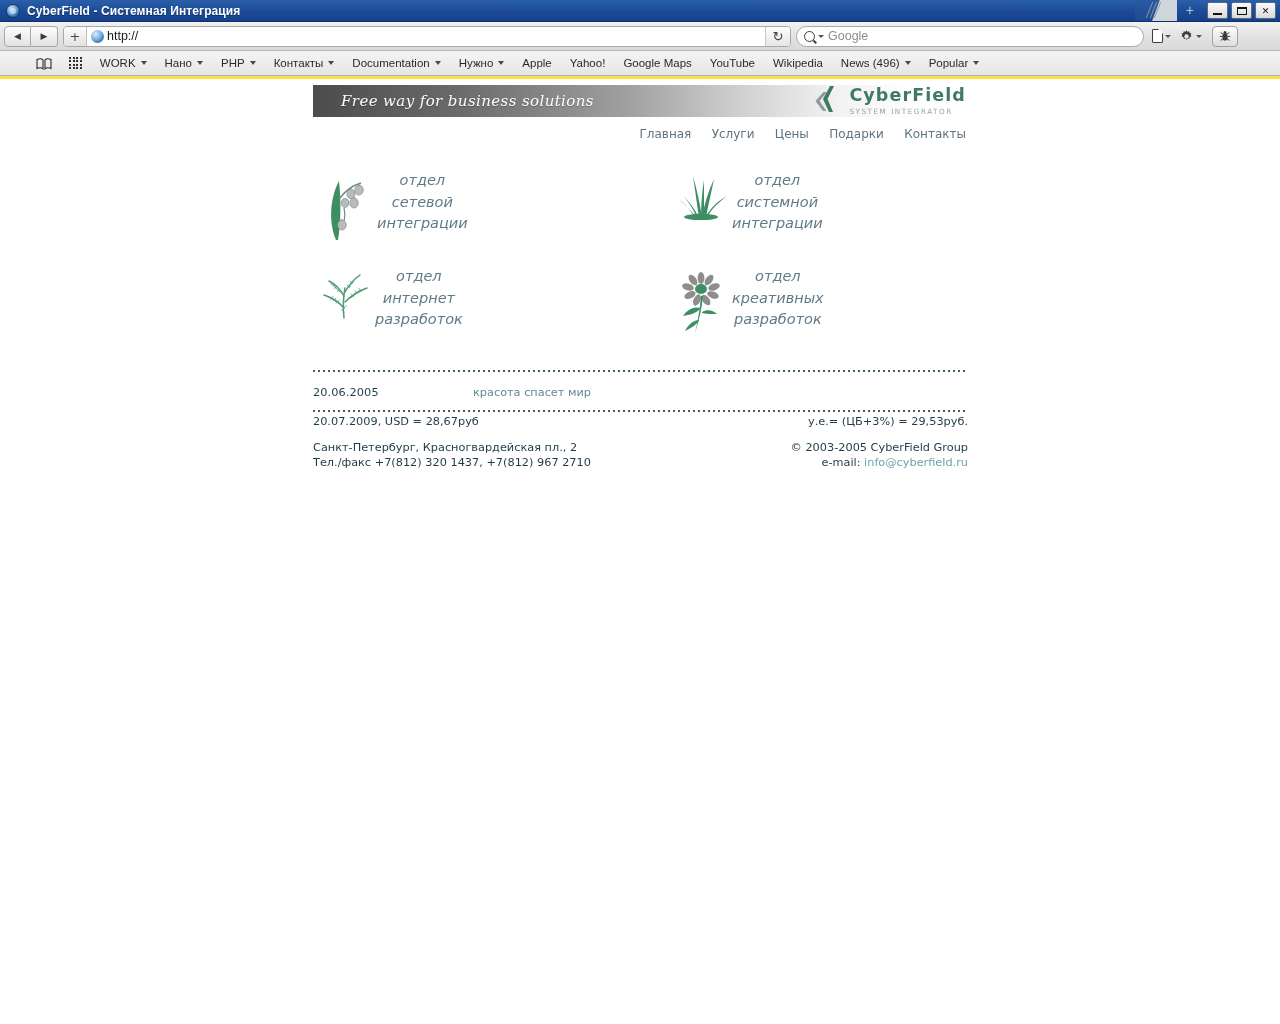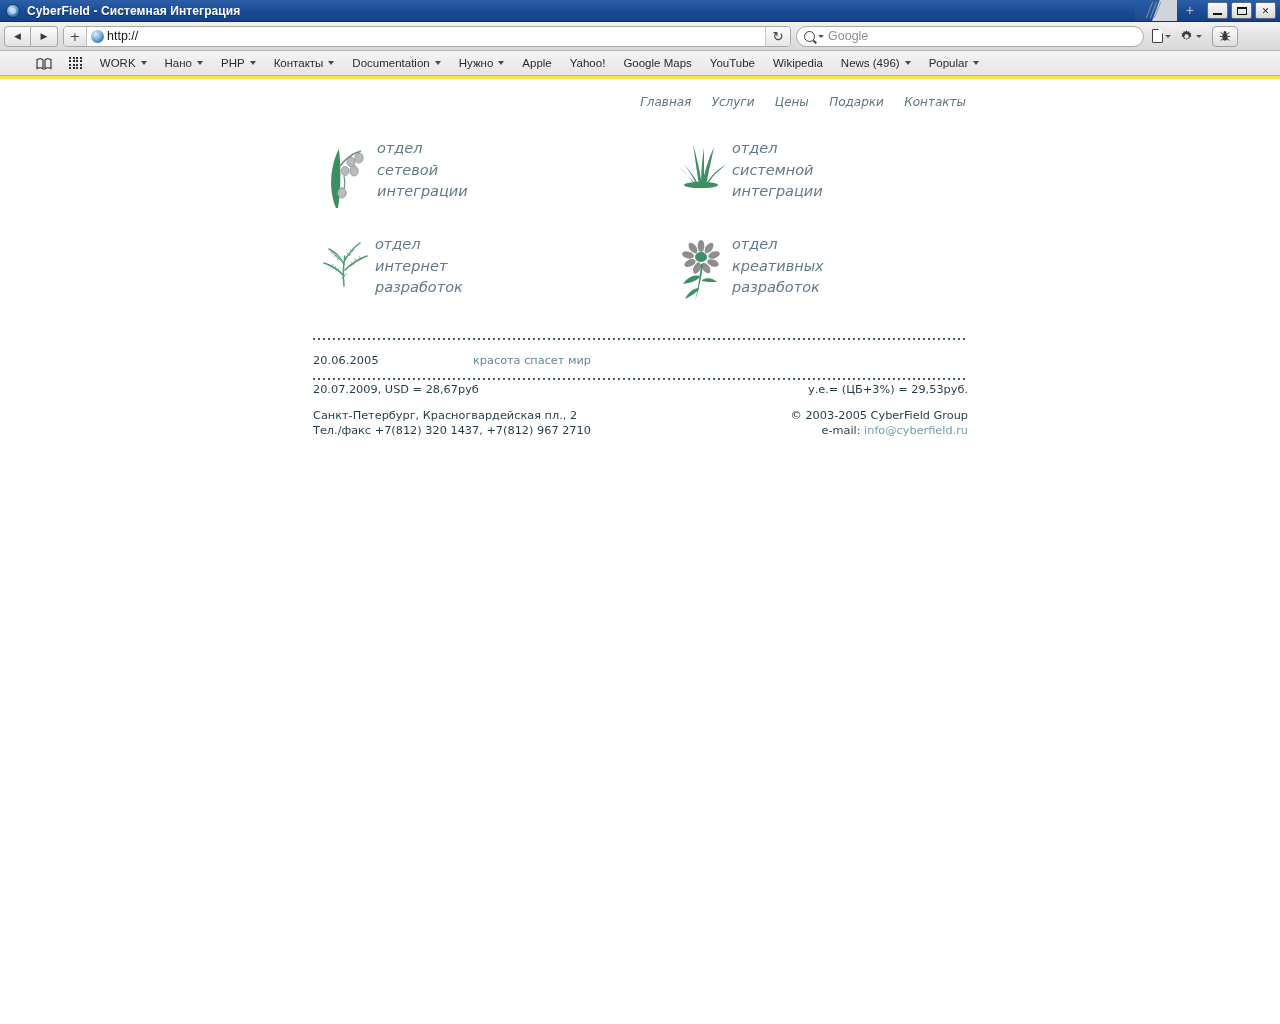--- a/index.html
+++ b/index.html
@@ -376,39 +376,39 @@
     font-family: "DejaVu Sans", sans-serif;
     margin-top: 3px;
   }
 
   .topnav {
     margin-top: 10px;
     text-align: right;
     padding-right: 2px;
     font-size: 12px;
     color: #5f7480;
-    font-style: italic;
   }
   .topnav a {
     color: #5f7480;
     text-decoration: none;
     margin-left: 17px;
     font-family: "DejaVu Sans", sans-serif;
   }
 
   
   .depts {
     margin-top: 27px;
     display: grid;
     grid-template-columns: 340px 1fr;
     grid-template-rows: 96px auto;
   }
   .dept {
     display: flex;
     align-items: flex-start;
+    text-align: center;
   }
   .dept-icon {
     width: 62px;
     flex: none;
     display: flex;
     justify-content: center;
     padding-top: 4px;
   }
   .dept-label {
     font-family: "DejaVu Sans", sans-serif;
@@ -625,20 +625,34 @@
     </span>
     <span class="bm">
       <span>Popular</span>
       <span class="bm-caret"></span>
     </span>
   </div>
 
   <div class="viewport">
     <div class="page">
 
+      <div class="hdr-band">
+        <span class="slogan">Free way for business solutions</span>
+
+        <span class="logo">
+          <svg class="logo-mark" viewBox="0 0 26 32" aria-hidden="true">
+            <path d="M16 2 L9 15 L15 28 L19 28 L13.5 15 L20 2 Z" fill="#3f7a62"></path>
+            <path d="M9.5 8 L1.5 17 L9 27 L12.5 27 L5.5 17 L13 8 Z" fill="#8b9a9a"></path>
+          </svg>
+          <span class="logo-text">
+            <span class="logo-name">CyberField</span>
+            <div class="logo-sub">SYSTEM INTEGRATOR</div>
+          </span>
+        </span>
+      </div>
 
       <div class="topnav">
         <a href="#">Главная</a>
         <a href="#">Услуги</a>
         <a href="#">Цены</a>
         <a href="#">Подарки</a>
         <a href="#">Контакты</a>
       </div>
 
       <div class="depts">

